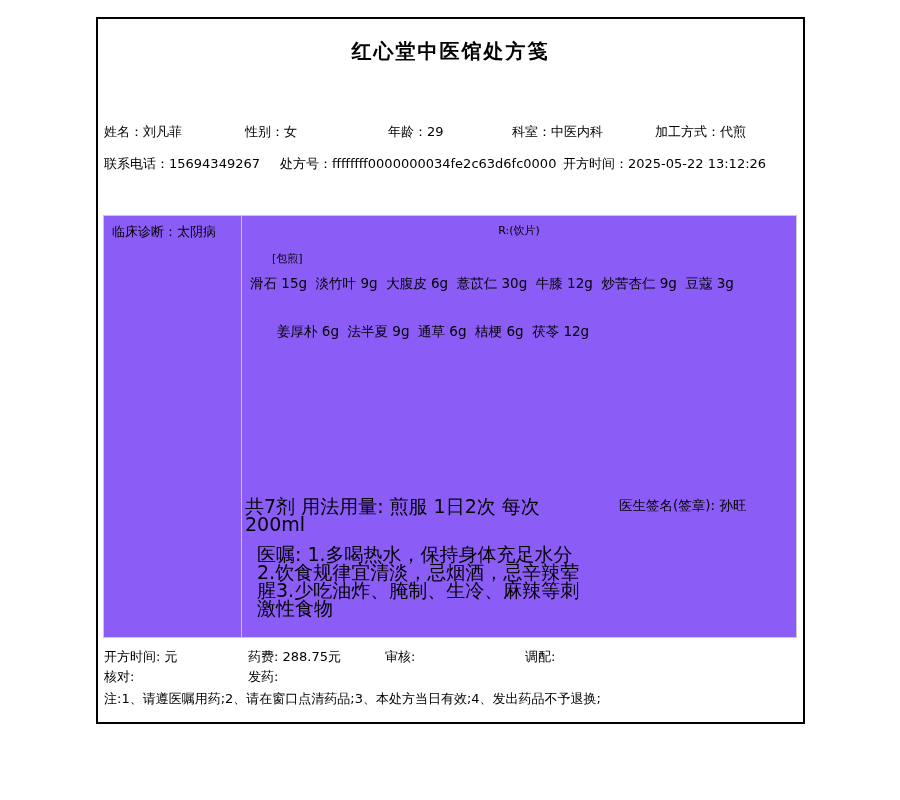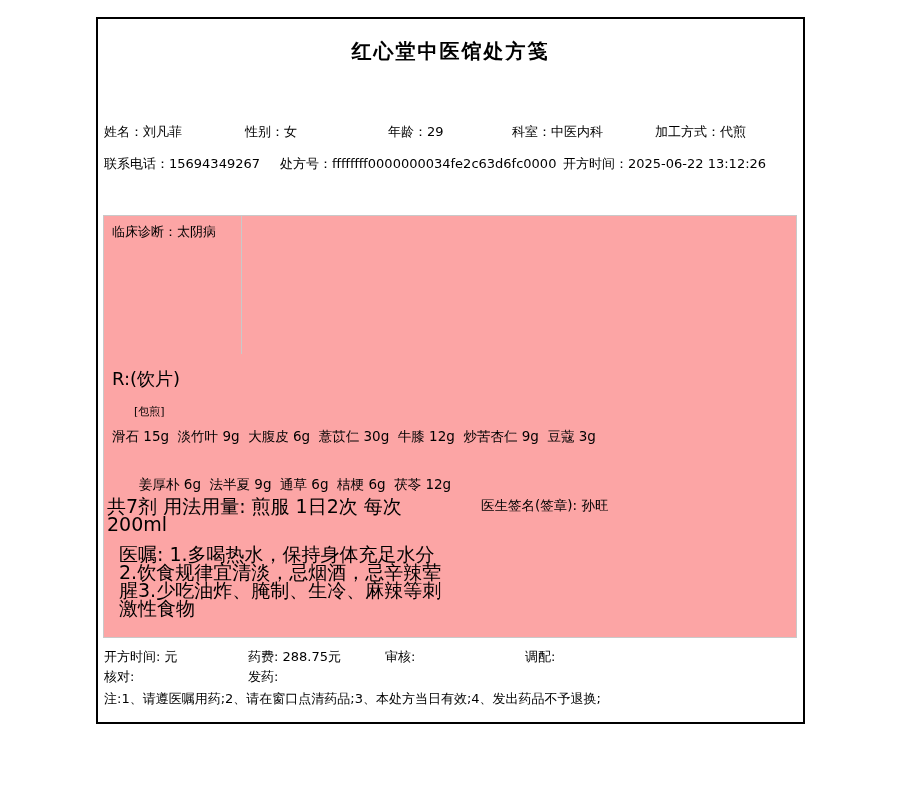--- a/index.html
+++ b/index.html
@@ -7,25 +7,25 @@
   .screen{position:relative;width:900px;height:800px;background:#fff;overflow:hidden;}
   .paper{position:absolute;left:96px;top:17px;width:709px;height:707px;
          border:2px solid #000;box-sizing:border-box;background:#fff;}
   .abs{position:absolute;}
   .title{position:absolute;left:0;right:0;top:19px;text-align:center;
          font-size:20px;font-weight:700;letter-spacing:2px;}
   .row{position:absolute;left:0;right:0;height:18px;font-size:13px;white-space:nowrap;}
   .fw::after{content:"：";}
   .hw::after{content:": ";}
   .rx-table{position:absolute;left:5px;top:196px;width:694px;height:423px;
-            border:1px solid #c9c9c9;box-sizing:border-box;display:flex;background:#fca5a5;flex-direction:column;}
+            border:1px solid #c9c9c9;box-sizing:border-box;display:flex;background:#8b5cf6;}
   .diag-cell{width:138px;flex:0 0 138px;border-right:1px solid #c9c9c9;
              box-sizing:border-box;padding:7px 8px;font-size:13px;}
   .rx-cell{flex:1;position:relative;padding:6px 8px;box-sizing:border-box;}
-  .rx-header{font-size:18px;margin-top:7px;}
+  .rx-header{font-size:11px;margin-top:1px;text-align:center;}
   .special-note{font-size:11px;margin-left:22px;margin-top:13px;}
   .herbs{font-size:13.5px;white-space:pre-wrap;}
   .herbs.l1{margin-top:9px;}
   .herbs.l2{margin-top:30px;margin-left:27px;}
   .rx-footer{position:absolute;left:3px;right:6px;bottom:8px;}
   .usage-block{width:354px;font-size:19px;line-height:18px;}
   .advice{margin:12px;white-space:normal;}
   .doctor-sign{position:absolute;left:374px;top:0;font-size:13.5px;white-space:nowrap;}
   .foot-note{font-size:13px;white-space:nowrap;}
 </style>
@@ -41,21 +41,21 @@
       <span class="abs" style="left:6px;"><span class="fw">姓名</span><span>刘凡菲</span></span>
       <span class="abs" style="left:147px;"><span class="fw">性别</span><span>女</span></span>
       <span class="abs" style="left:290px;"><span class="fw">年龄</span><span>29</span></span>
       <span class="abs" style="left:414px;"><span class="fw">科室</span><span>中医内科</span></span>
       <span class="abs" style="left:557px;"><span class="fw">加工方式</span><span>代煎</span></span>
     </div>
 
     <div class="row" style="top:136px;">
       <span class="abs" style="left:6px;"><span class="fw">联系电话</span><span>15694349267</span></span>
       <span class="abs" style="left:182px;"><span class="fw">处方号</span><span>ffffffff0000000034fe2c63d6fc0000</span></span>
-      <span class="abs" style="left:465px;"><span class="fw">开方时间</span><span>2025-06-22 13:12:26</span></span>
+      <span class="abs" style="left:465px;"><span class="fw">开方时间</span><span>2025-05-22 13:12:26</span></span>
     </div>
 
     <div class="rx-table">
       <div class="diag-cell">
         <span class="fw">临床诊断</span><span>太阴病</span>
       </div>
       <div class="rx-cell">
         <div class="rx-header">R:(饮片)</div>
         <div class="special-note">[包煎]</div>
         <div class="herbs l1">滑石 15g  淡竹叶 9g  大腹皮 6g  薏苡仁 30g  牛膝 12g  炒苦杏仁 9g  豆蔻 3g</div>

